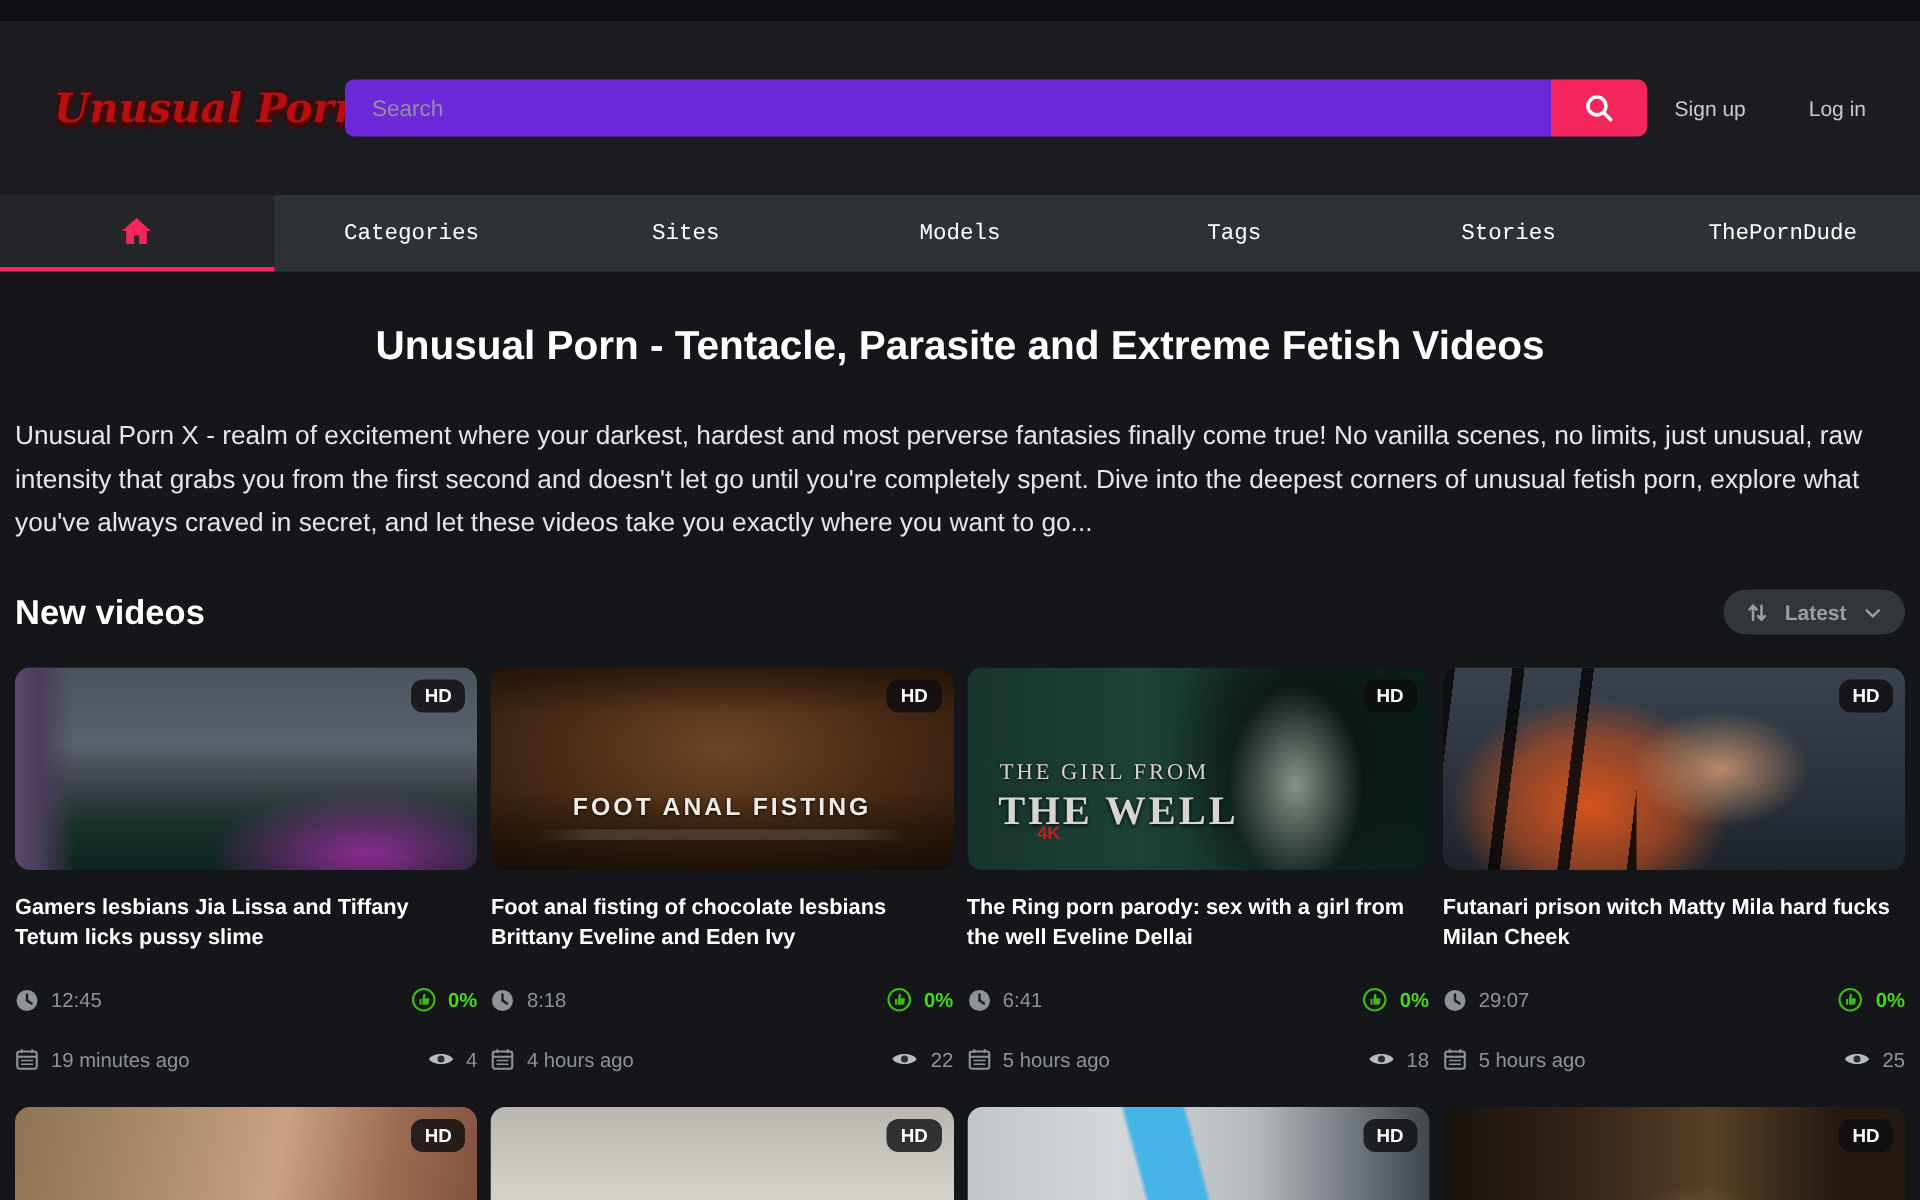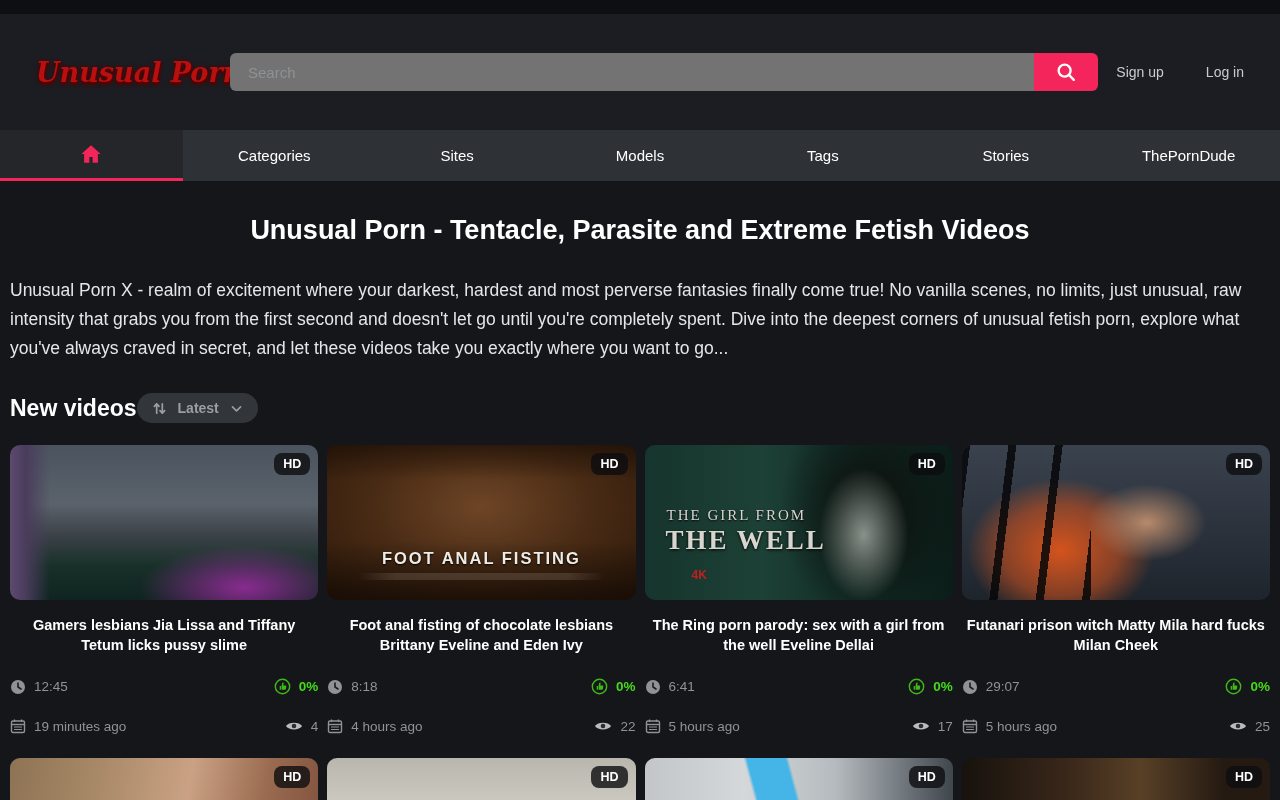--- a/index.html
+++ b/index.html
@@ -20,78 +20,78 @@
     width:172px; flex:0 0 172px; cursor:pointer;
     font-family:"DejaVu Serif", serif; font-weight:bold; font-style:italic;
     font-size:27px; letter-spacing:0px; white-space:nowrap;
     color:#b90f0f;
     text-shadow:0 0 5px #4d0000, 1px 2px 1px #5e0202, 0 4px 3px rgba(90,0,0,.6);
   }
   .search-form {
     margin-left:22px; width:868px; height:38px; display:flex;
   }
   .search-input {
-    flex:1; height:38px; background:#737373; border:none; outline:none;
+    flex:1; height:38px; background:#6d28d9; border:none; outline:none;
     border-radius:6px 0 0 6px; padding:0 18px;
     color:#d3d5d8; font-size:15px; font-family:"Liberation Sans", sans-serif;
   }
   .search-input::placeholder { color:#8e9196; }
   .search-btn {
     width:64px; height:38px; border:none; cursor:pointer;
     background:#f3255a; border-radius:0 6px 6px 0;
     display:flex; align-items:center; justify-content:center;
   }
   .auth { margin-left:auto; display:flex; gap:42px; }
   .auth a { color:#c9cbce; font-size:14px; text-decoration:none; cursor:pointer; }
   
-  .nav { height:51px; background:#2e3136; display:flex; }
+  .nav { height:51px; background:#2e3136; display:flex;font-family:Liberation Mono, monospace; }
   .nav-item {
     flex:1; display:flex; align-items:center; justify-content:center;
     color:#ffffff; font-size:15px; cursor:pointer; position:relative;
   }
   .nav-item.home {
     background:#242629; border-bottom:3px solid #f3255a;
   }
   
   .main { padding:0 10px; }
   .page-title {
     text-align:center; font-size:27px; font-weight:bold;
     margin:34px 0 0 0; color:#fff;
   }
   .page-desc {
     margin:30px 0 0 0; font-size:17.5px; line-height:29px; color:#e6e6e8;
   }
   .section-head {
-    margin-top:30px; display:flex; align-items:center; 
+    margin-top:30px; display:flex; align-items:center; justify-content:space-between;
   }
   .section-title { font-size:23px; font-weight:bold; margin:0; }
   .sort-pill {
     height:30px; background:#323539; border:none; border-radius:16px;
     display:flex; align-items:center; gap:11px; padding:12px 15px;
     color:#9b9ea3; font-size:14px; font-weight:bold; cursor:pointer;
     font-family:"Liberation Sans", sans-serif;
   }
   
   .grid {
     margin-top:22px;
     display:grid; grid-template-columns:repeat(4, 1fr); gap:24px 9px;
   }
   .card { cursor:pointer; }
   .thumb {
-    position:relative; height:155px; border-radius:10px; overflow:hidden;
+    position:relative; height:135px; border-radius:10px; overflow:hidden;
     background:#2a2d33;
   }
   .hd-badge {
     position:absolute; top:8px; right:8px;
     background:rgba(12,12,15,.8); color:#fff;
     font-size:12.5px; font-weight:bold; padding:4px 9px; border-radius:8px;
   }
   .card-title {
     margin:15px 0 10px 0; font-size:14.5px; font-weight:bold;
-    line-height:20px; color:#fff; min-height:40px;text-align:center;
+    line-height:20px; color:#fff; min-height:40px;
   }
   .meta-row {
     display:flex; align-items:center; justify-content:space-between;
     color:#8f9296; font-size:13.5px; margin-top:23px;
   }
   .meta-left, .meta-right { display:flex; align-items:center; gap:8px; }
   .rating { color:#46d81c; font-weight:bold; }
   .icon { display:inline-flex; align-items:center; justify-content:center; }
   
   .thumb-1 {
@@ -374,21 +374,21 @@
           </span>
           <span>5 hours ago</span>
         </span>
         <span class="meta-right">
           <span class="icon">
             <svg width="18" height="14" viewBox="0 0 20 14">
                 <path d="M1 7 C4 2 16 2 19 7 C16 12 4 12 1 7 Z" fill="#b9bcbf"></path>
                 <circle cx="10" cy="7" r="2.6" fill="#2a2c30"></circle>
               </svg>
           </span>
-          <span>17</span>
+          <span>18</span>
         </span>
       </div>
     </div>
 
     <div class="card">
       <div class="thumb thumb-4">
         <span class="hd-badge" style="z-index:2">HD</span>
       </div>
       <div class="card-title">Futanari prison witch Matty Mila hard fucks Milan Cheek</div>
       <div class="meta-row">

